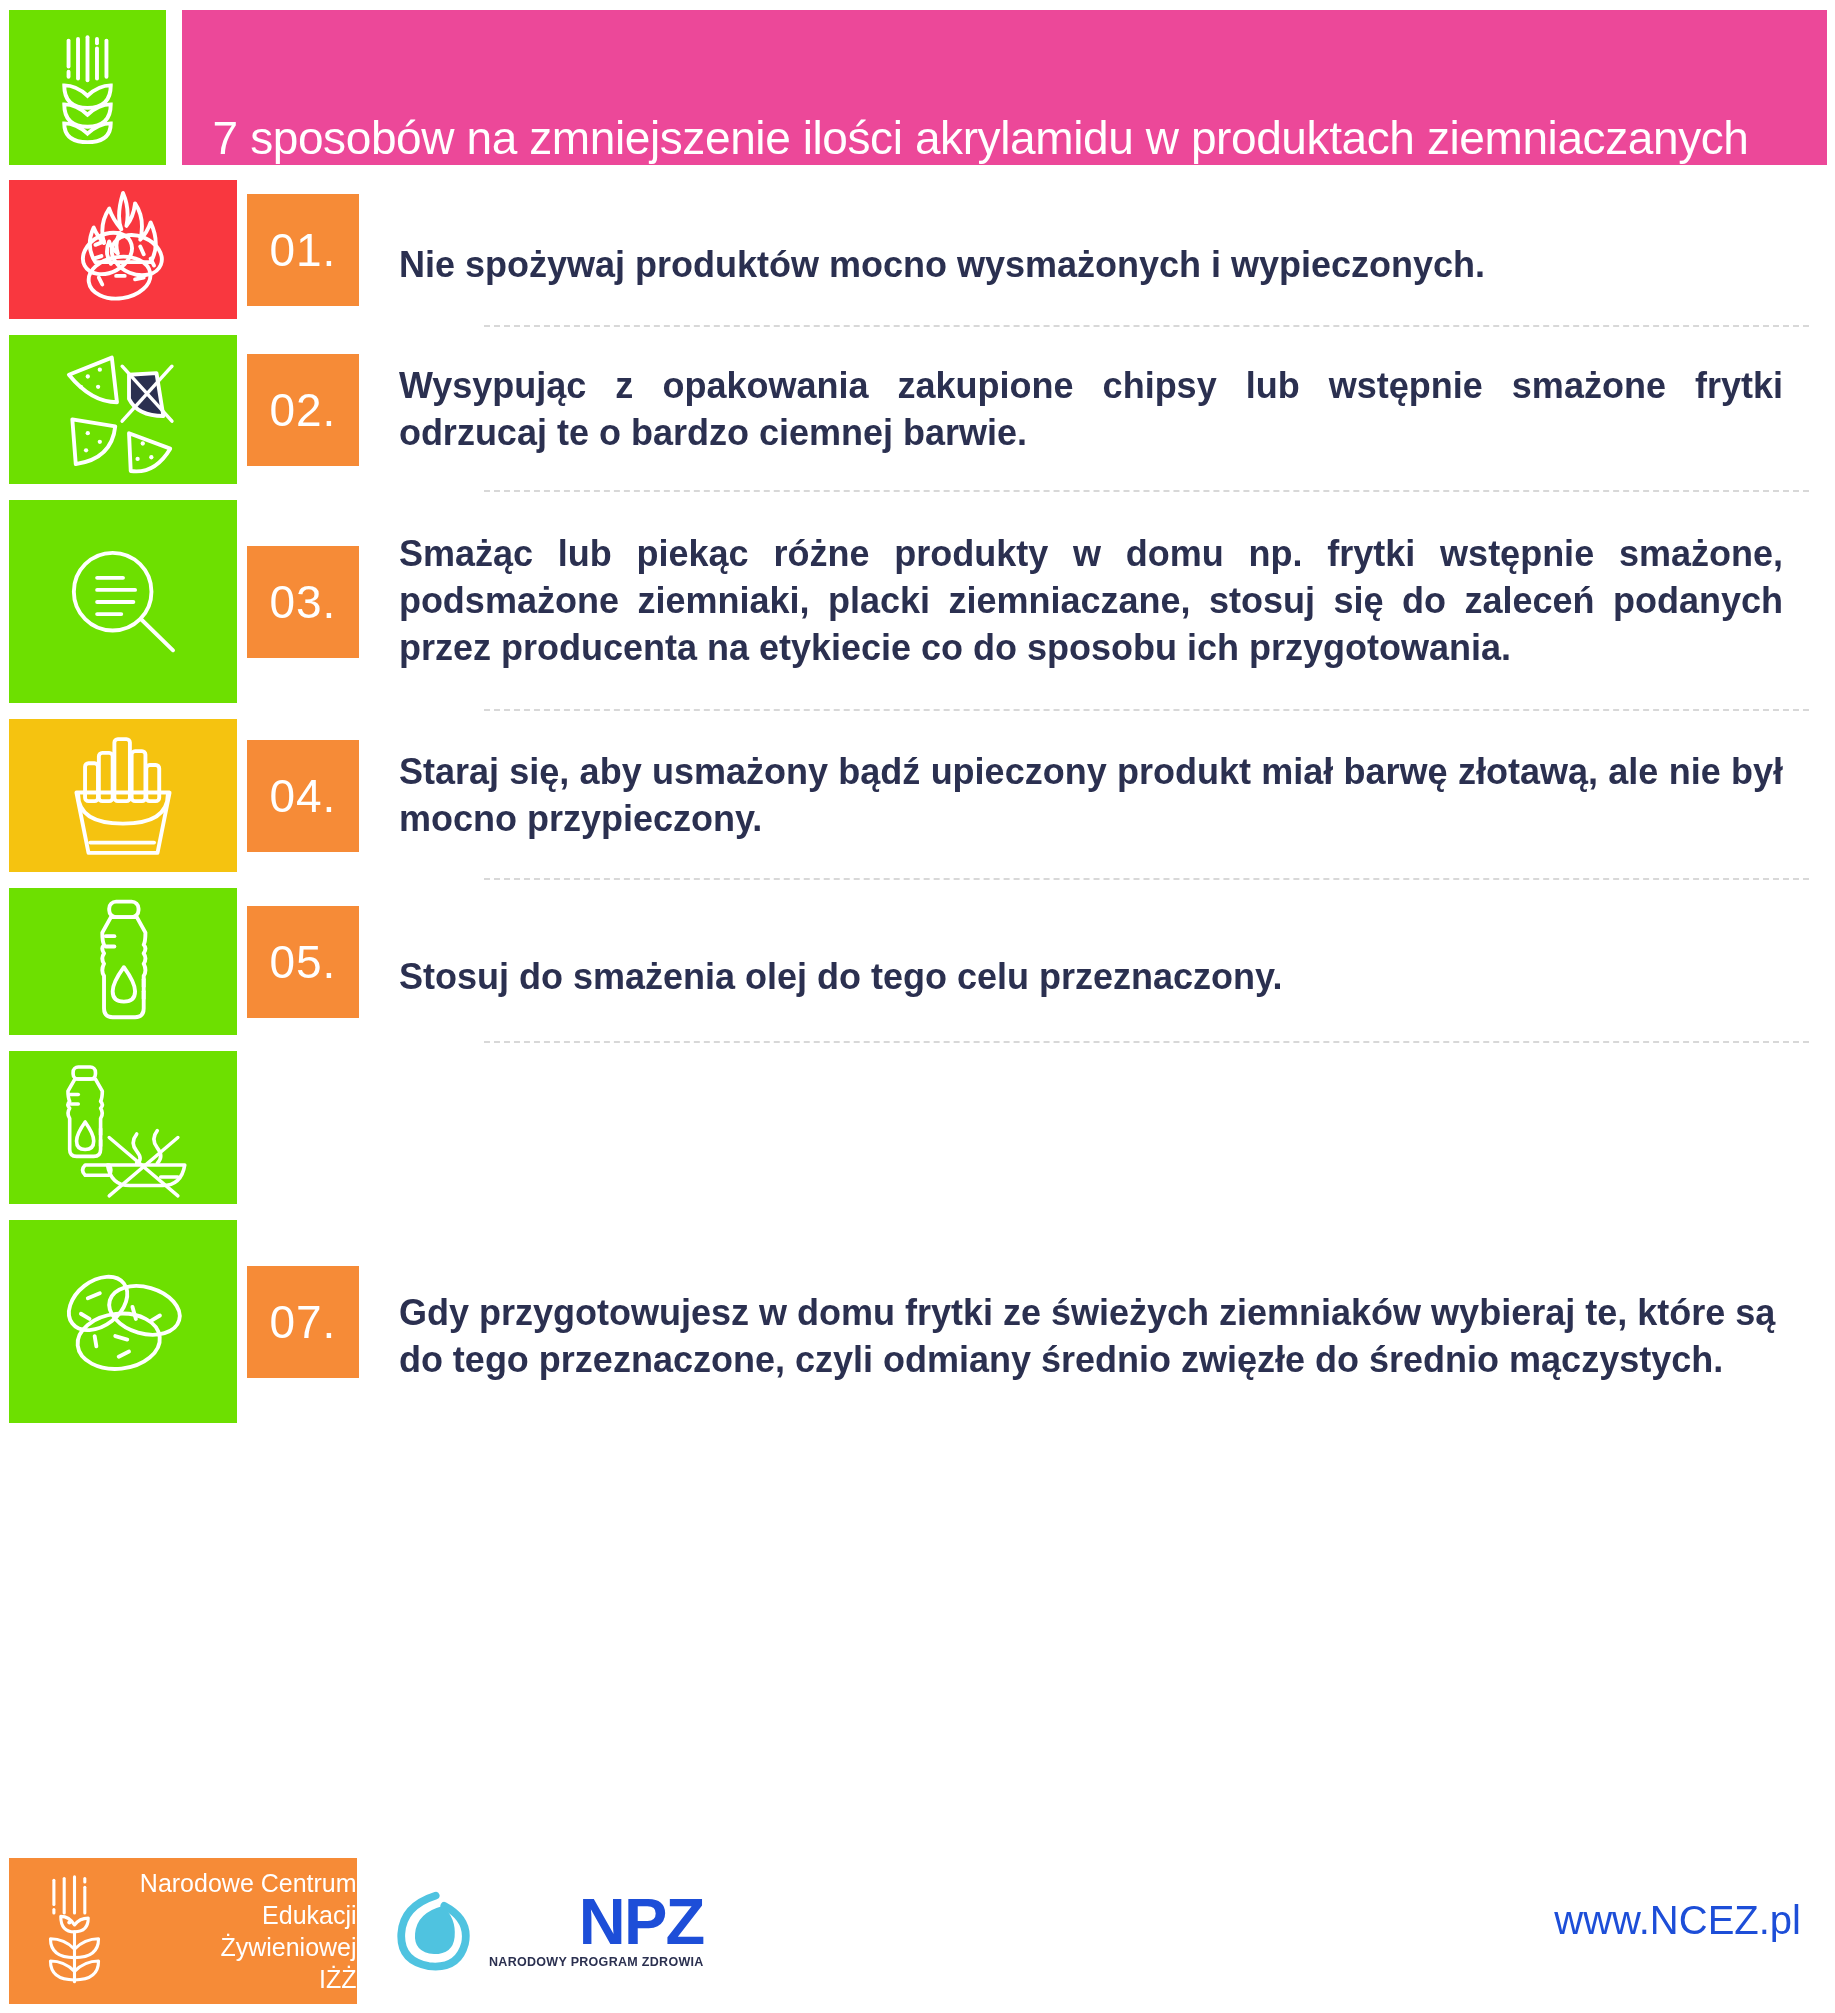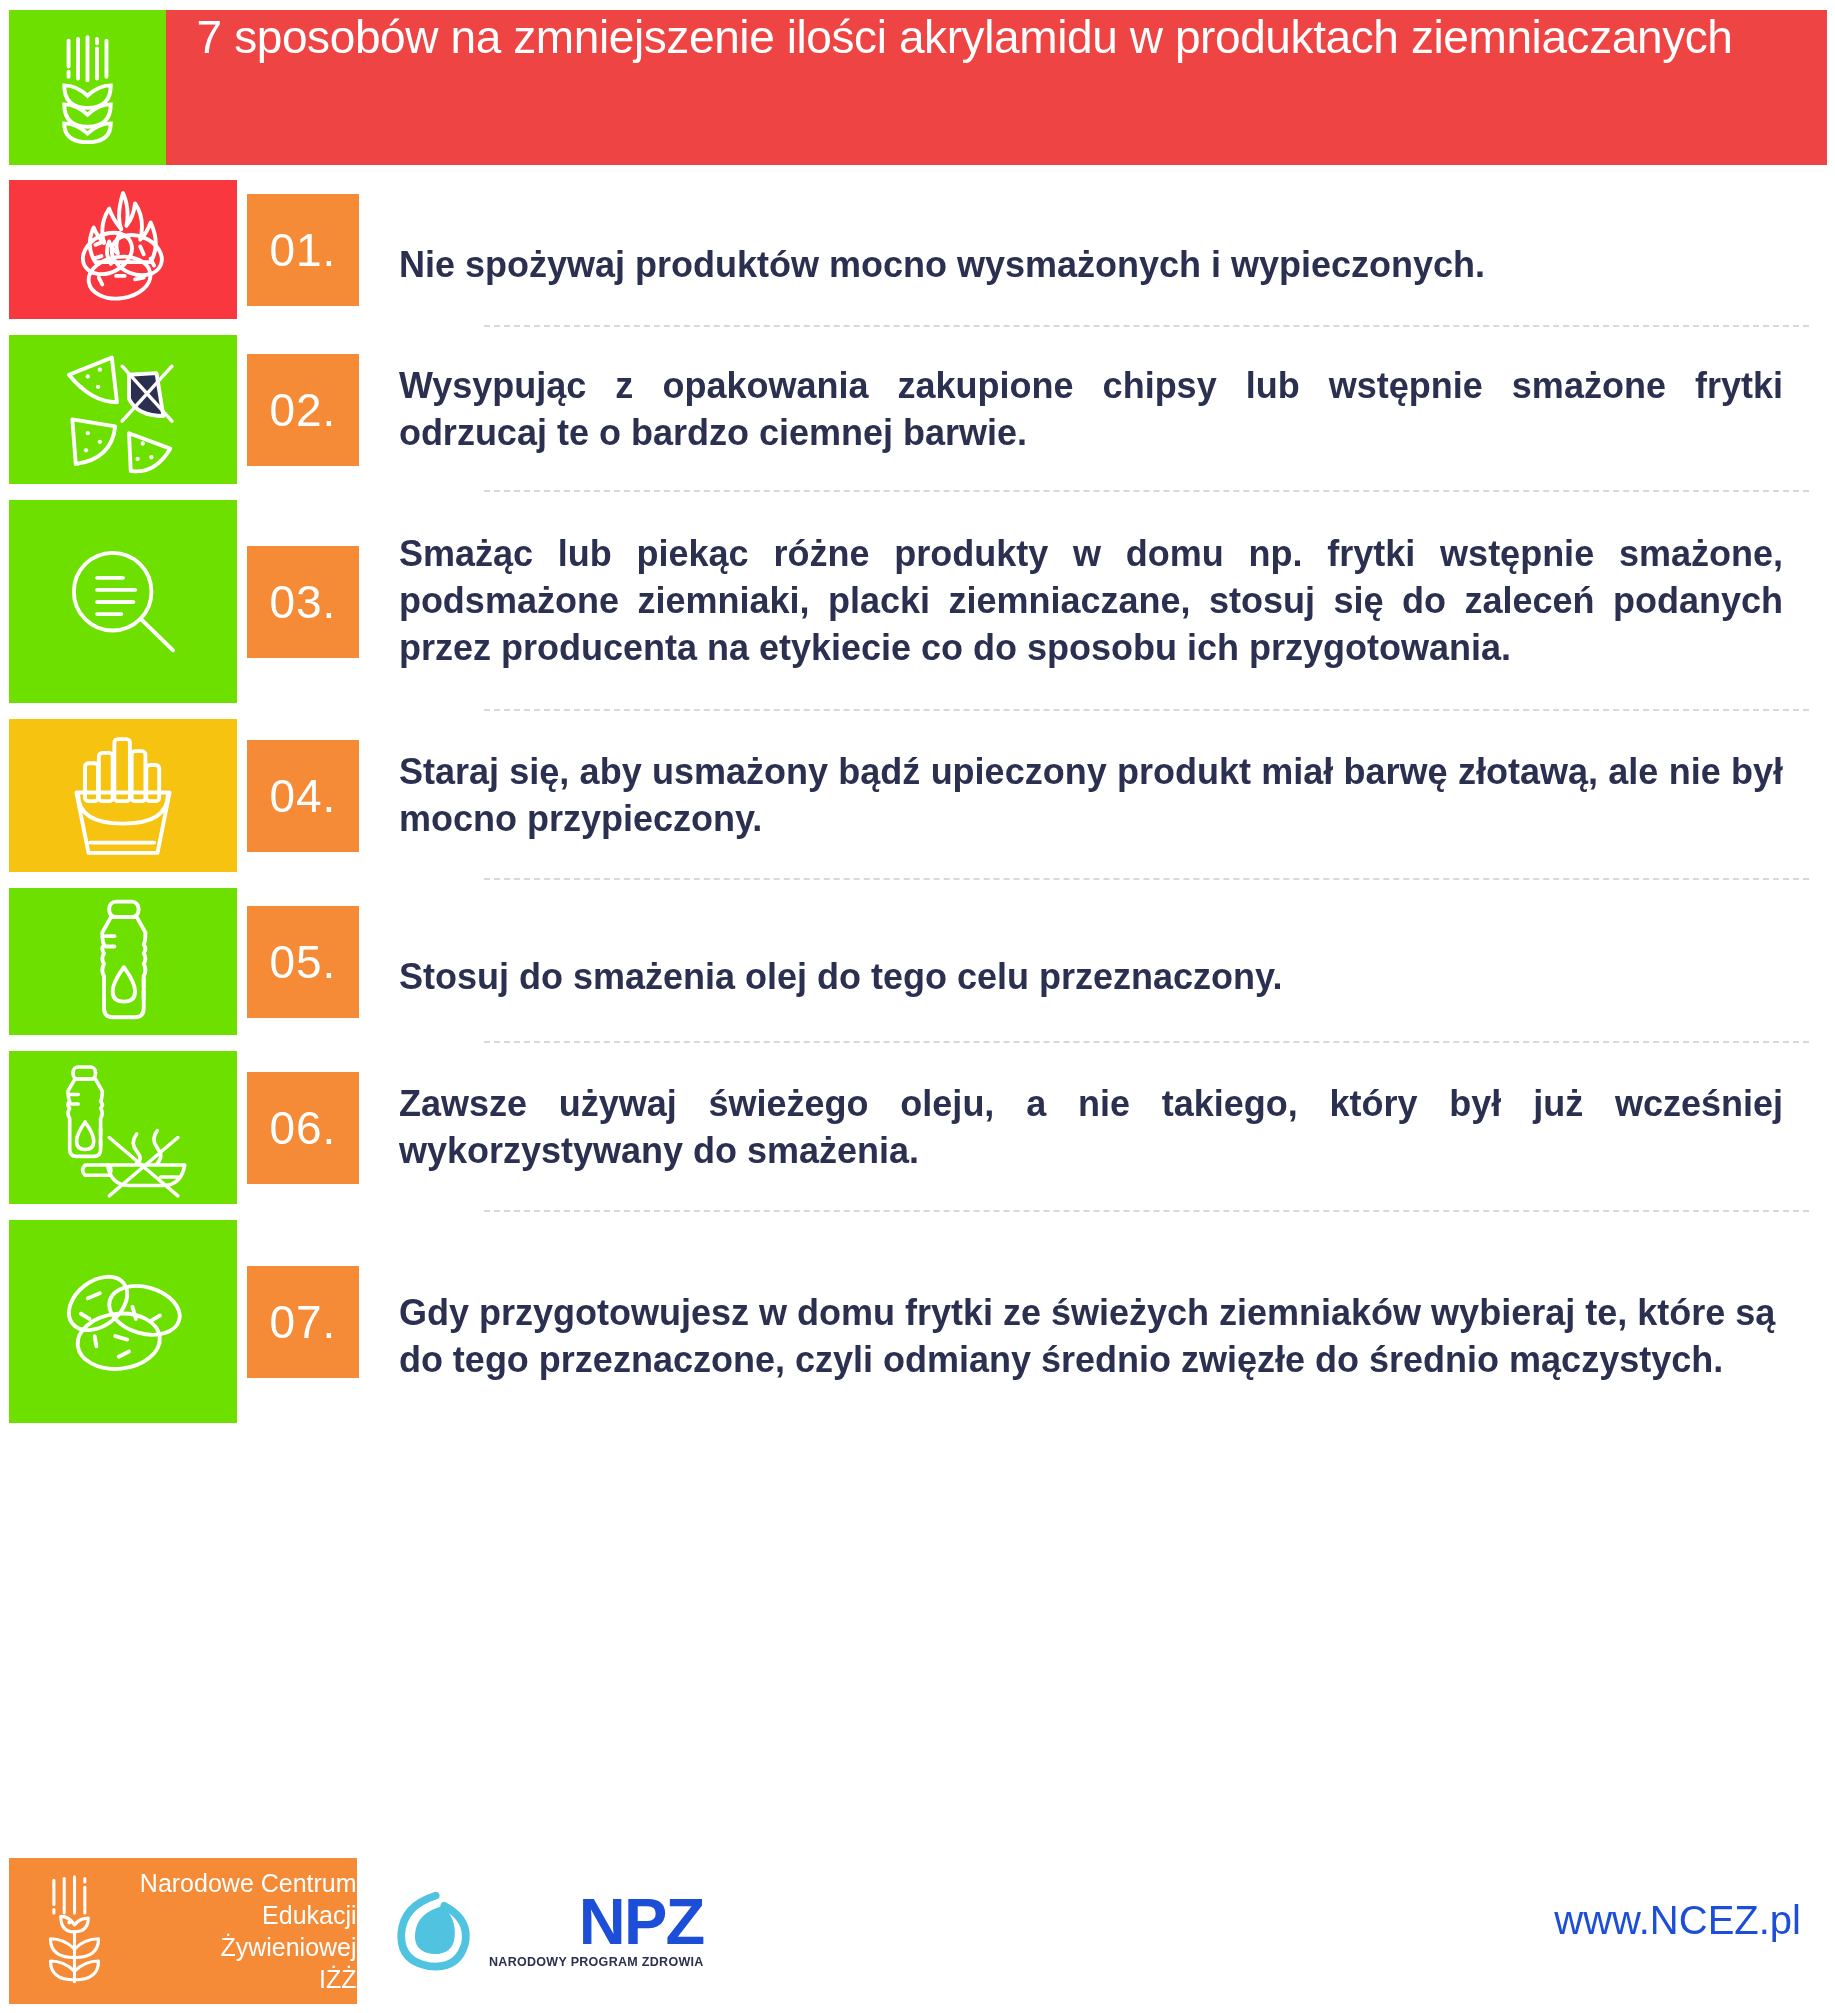--- a/index.html
+++ b/index.html
@@ -28,24 +28,24 @@
   .header-logo-tile {
     width: 157px;
     background: #6DE000;
     display: flex;
     align-items: center;
     justify-content: center;
     flex: 0 0 157px;
   }
   .header-bar {
     flex: 1;
-    margin-left: 0;
-    background: #ef4444;
-    display: flex;
-    align-items: flex-start;
+    margin-left: 16px;
+    background: #ec4899;
+    display: flex;
+    align-items: flex-end;
   }
   .header-title {
     color: #ffffff;
     font-size: 46px;
     font-weight: 400;
     letter-spacing: -0.4px;
     margin-left: 31px;
     white-space: nowrap;
   }
 
@@ -331,25 +331,20 @@
             <path d="M70 128 L160 128 Q156 152 134 152 L96 152 Q74 152 70 128 Z"></path>
             <path d="M44 128 L72 128 Q76 134 72 140 L44 140 Q38 134 44 128 Z"></path>
             <line x1="132" y1="142" x2="152" y2="142"></line>
             <path d="M104 92 Q96 102 104 112 Q112 122 104 126"></path>
             <path d="M128 88 Q120 98 128 108 Q136 118 128 126"></path>
             <line x1="72" y1="96" x2="152" y2="164" stroke-width="4"></line>
             <line x1="152" y1="96" x2="72" y2="164" stroke-width="4"></line>
           </g>
         </svg>
       </div>
-      <div class="row-right">
-        <div class="badge">06.</div>
-        <div class="row-text">Zawsze używaj świeżego oleju, a nie takiego, który był już wcześniej wykorzystywany do smażenia.</div>
-        <div class="sep"></div>
-      </div>
     </div>
 
     <div class="row" style="height:219px">
       <div class="tile" style="background:#6DE000">
         <svg width="146" height="129" viewBox="0 0 170 150">
           <g stroke="#ffffff" stroke-width="4.5" fill="none" stroke-linecap="round" stroke-linejoin="round">
             <ellipse cx="56" cy="54" rx="38" ry="26" transform="rotate(-38 56 54)"></ellipse>
             <ellipse cx="110" cy="62" rx="42" ry="27" transform="rotate(16 110 62)"></ellipse>
             <ellipse cx="80" cy="98" rx="48" ry="32" transform="rotate(-6 80 98)"></ellipse>
             <line x1="44" y1="48" x2="58" y2="42"></line>

